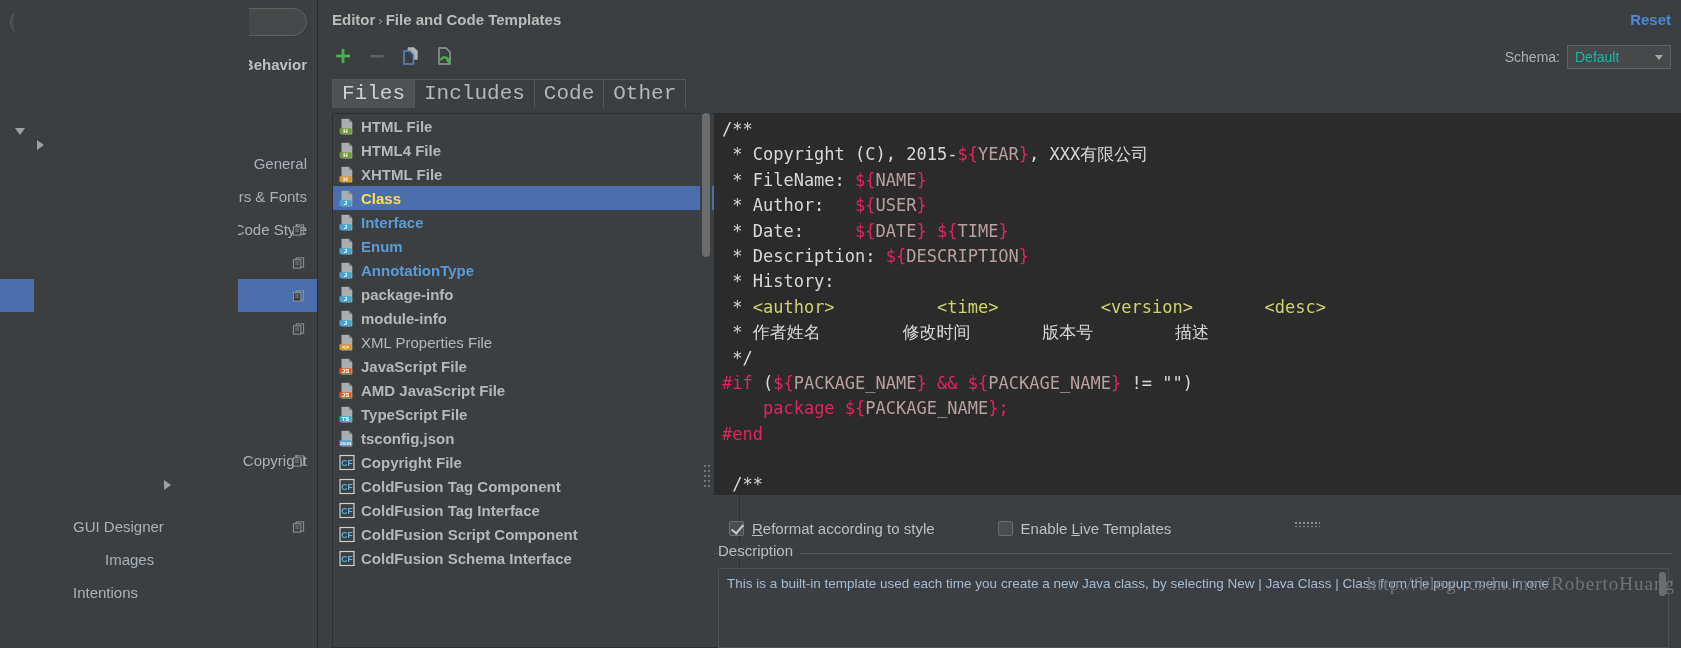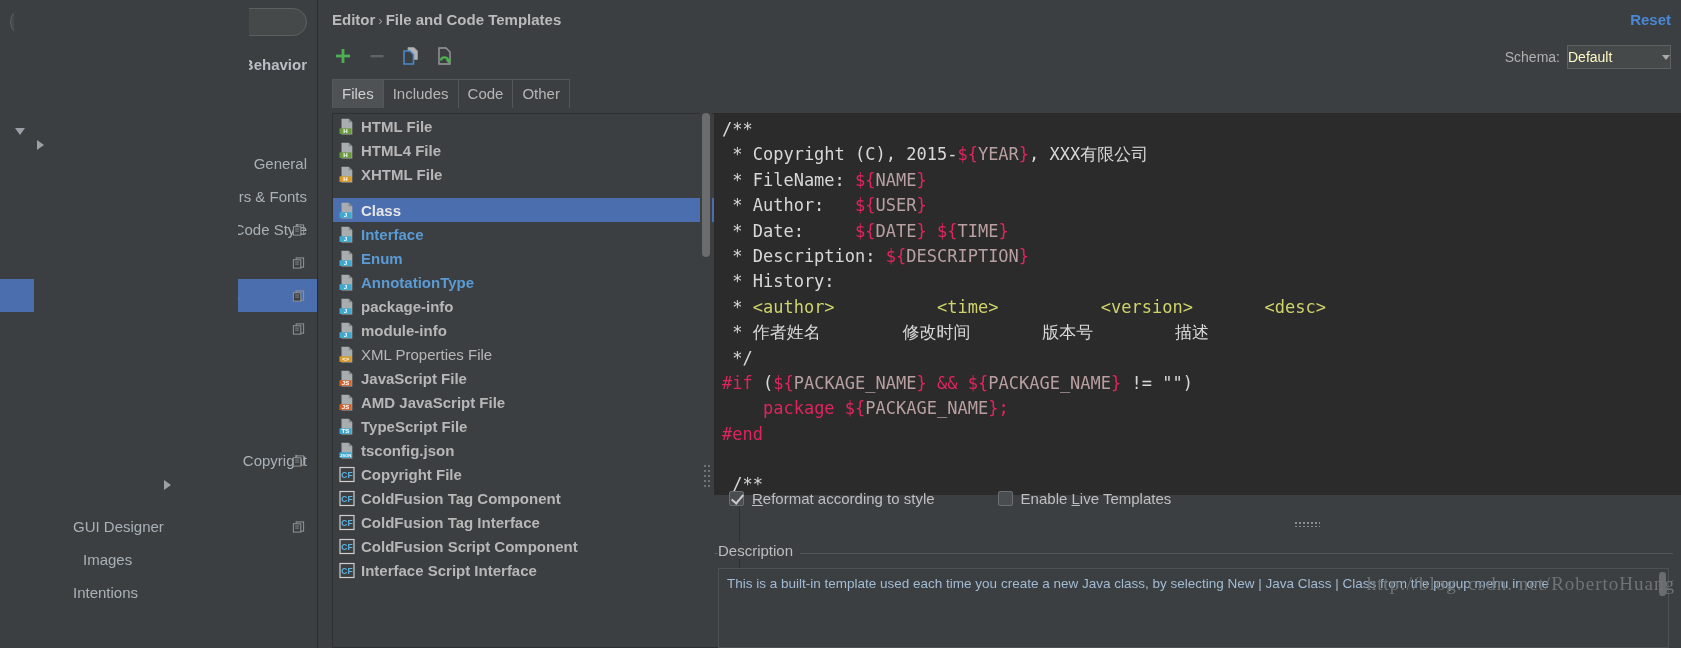--- a/index.html
+++ b/index.html
@@ -69,58 +69,58 @@
   .reset-link {
     position: absolute; right: 10px; top: 11px;
     font-size: 15px; font-weight: bold; color: #4a88d6; cursor: pointer;
   }
   .schema-row {
     position: absolute; right: 10px; top: 45px;
     display: flex; align-items: center; gap: 7px;
   }
   .schema-label { font-size: 14px; color: #b0b0b0; }
   .schema-select {
-    background: #45494a; border: 1px solid #5e6161; color: #fef9c3;
-    font-size: 14px; padding: 3px 0; min-width: 104px;
+    background: #45494a; border: 1px solid #5e6161; color: #14b8a6;
+    font-size: 14px; padding: 3px 7px; min-width: 104px;
     display: flex; align-items: center; justify-content: space-between;
     cursor: pointer;
     text-align: center;
   }
   .caret { border-top: 5px solid #aaa; border-left: 4px solid transparent;
            border-right: 4px solid transparent; margin-left: 10px; }
 
   .toolbar {
     position: absolute; left: 14px; top: 42px;
     display: flex; align-items: center; gap: 12px; height: 28px;
   }
   .tb-btn { width: 22px; height: 22px; display: flex; align-items: center;
             justify-content: center; cursor: pointer; }
 
   .tabs {
     position: absolute; left: 14px; top: 79px;
     display: flex; align-items: flex-end; height: 29px;
   }
   .tab {
-    padding: 4px 9px 5px 9px; font-size: 15px; color: #b6b6b6;
+    padding: 4px 9px 5px 9px; font-size: 21px; color: #b6b6b6;
     border: 1px solid #555859; border-bottom: none; margin-right: -1px;
-    background: #3c3f41; cursor: pointer; line-height: 19px;
+    background: #3c3f41; cursor: pointer; line-height: 19px; font-family: Liberation Mono, monospace;
   }
   .tab.active { background: #4e5254; color: #cfcfcf; }
 
   
   .filelist-wrap {
     position: absolute; left: 14px; top: 113px; width: 408px; bottom: 0;
     background: #3c3f41; border: 1px solid #2d2f30; overflow: hidden;
   }
   .filelist { position: absolute; inset: 0 11px 0 0; overflow: hidden; }
   .file-row {
     height: 24px; display: flex; align-items: center; padding-left: 6px;
     font-size: 15px; color: #b7b7b7; white-space: nowrap; cursor: default;
   }
-  .file-row.selected { background: #4b6eaf; color: #e5e5e5; margin-top: 12px; }
+  .file-row.selected { background: #4b6eaf; color: #fde047; }
   .file-row.kw { color: #5b9bd5; font-weight: bold; }
   .file-row.bold { font-weight: bold; }
   .ficon { width: 16px; height: 17px; flex: 0 0 16px; margin-right: 6px; position: relative; }
   .fname { overflow: hidden; }
   .fl-scroll {
     position: absolute; right: 0; top: 0; width: 11px; bottom: 0; background: #3c3f41;
   }
   .fl-thumb {
     position: absolute; left: 1px; width: 9px; top: 2px; height: 360px;
     background: #595b5d; border-radius: 4px;
@@ -150,21 +150,21 @@
   .c-br  { color: #e0245e; }
   .c-dir { color: #e0245e; }
   .c-tag { color: #cfd36a; }
   .c-plain { color: #d8d8d8; }
   .ed-handle {
     position: absolute; left: 3px; bottom: 6px; width: 8px; height: 26px;
   }
 
   
   .opts {
-    position: absolute; left: 396px; top: 490px; display: flex; align-items: center; padding-left: 15px;
+    position: absolute; left: 396px; top: 520px; display: flex; align-items: center; padding-left: 15px;
   }
   .chk-item { display: flex; align-items: center; cursor: pointer; font-size: 15px; color: #bfbfbf; }
   .chk {
     width: 15px; height: 15px; border: 1px solid #6b6e70; background: #4a4d4f;
     margin-right: 8px; position: relative; border-radius: 2px; flex: 0 0 15px;
   }
   .chk.on::after {
     content: ""; position: absolute; left: 4px; top: 0px; width: 5px; height: 10px;
     border-right: 2px solid #c9c9c9; border-bottom: 2px solid #c9c9c9;
     transform: rotate(40deg);
@@ -314,21 +314,21 @@
         <div class="tree-item" style="padding-left: 54px;">
           <span class="tw"></span>
           <span class="tree-label">GUI Designer</span>
           <svg class="copy-badge" viewBox="0 0 14 14">
   <rect x="4.5" y="1.5" width="8" height="10" fill="none" stroke="#8f9396" stroke-width="1.1"></rect>
   <rect x="1.5" y="3.5" width="8" height="9" fill="#3c3f41" stroke="#8f9396" stroke-width="1.1"></rect>
   <line x1="3.4" y1="6" x2="7.6" y2="6" stroke="#8f9396" stroke-width="0.9"></line>
   <line x1="3.4" y1="8.2" x2="7.6" y2="8.2" stroke="#8f9396" stroke-width="0.9"></line>
 </svg>
         </div>
-        <div class="tree-item" style="padding-left: 54px; gap: 10px;">
+        <div class="tree-item" style="padding-left: 86px;">
           <span class="tw"></span>
           <span class="tree-label">Images</span>
         </div>
         <div class="tree-item" style="padding-left: 54px;">
           <span class="tw"></span>
           <span class="tree-label">Intentions</span>
         </div>
       </div>
   </div>
 
@@ -536,21 +536,21 @@
       <rect x="1" y="1.5" width="14" height="14" fill="#3c3f41" stroke="#cfcfcf" stroke-width="1.2"></rect>
       <text x="8" y="11.6" font-size="8.5" font-family="Liberation Sans, sans-serif" font-weight="bold" fill="#5ab5e0" text-anchor="middle">CF</text>
     </svg>
             <span class="fname">ColdFusion Script Component</span>
           </div>
           <div class="file-row bold">
             <svg class="ficon" viewBox="0 0 16 17">
       <rect x="1" y="1.5" width="14" height="14" fill="#3c3f41" stroke="#cfcfcf" stroke-width="1.2"></rect>
       <text x="8" y="11.6" font-size="8.5" font-family="Liberation Sans, sans-serif" font-weight="bold" fill="#5ab5e0" text-anchor="middle">CF</text>
     </svg>
-            <span class="fname">Interface Script Interface</span>
+            <span class="fname">ColdFusion Schema Interface</span>
           </div>
         </div>
       <div class="fl-scroll">
         <div class="fl-thumb"></div>
       </div>
     </div>
 
     <div class="ed-wrap">
       <div class="ed-gutter-scroll">
         <div class="ed-gutter-thumb"></div>

